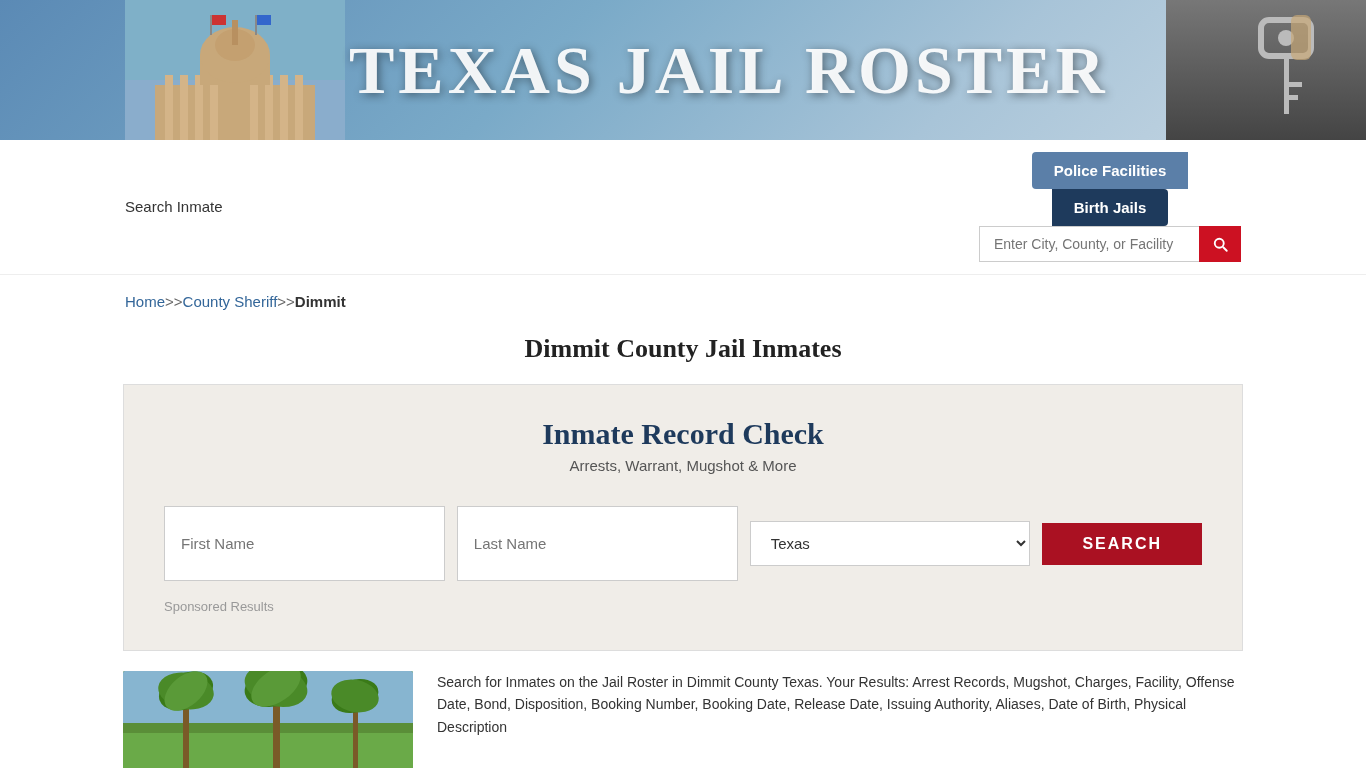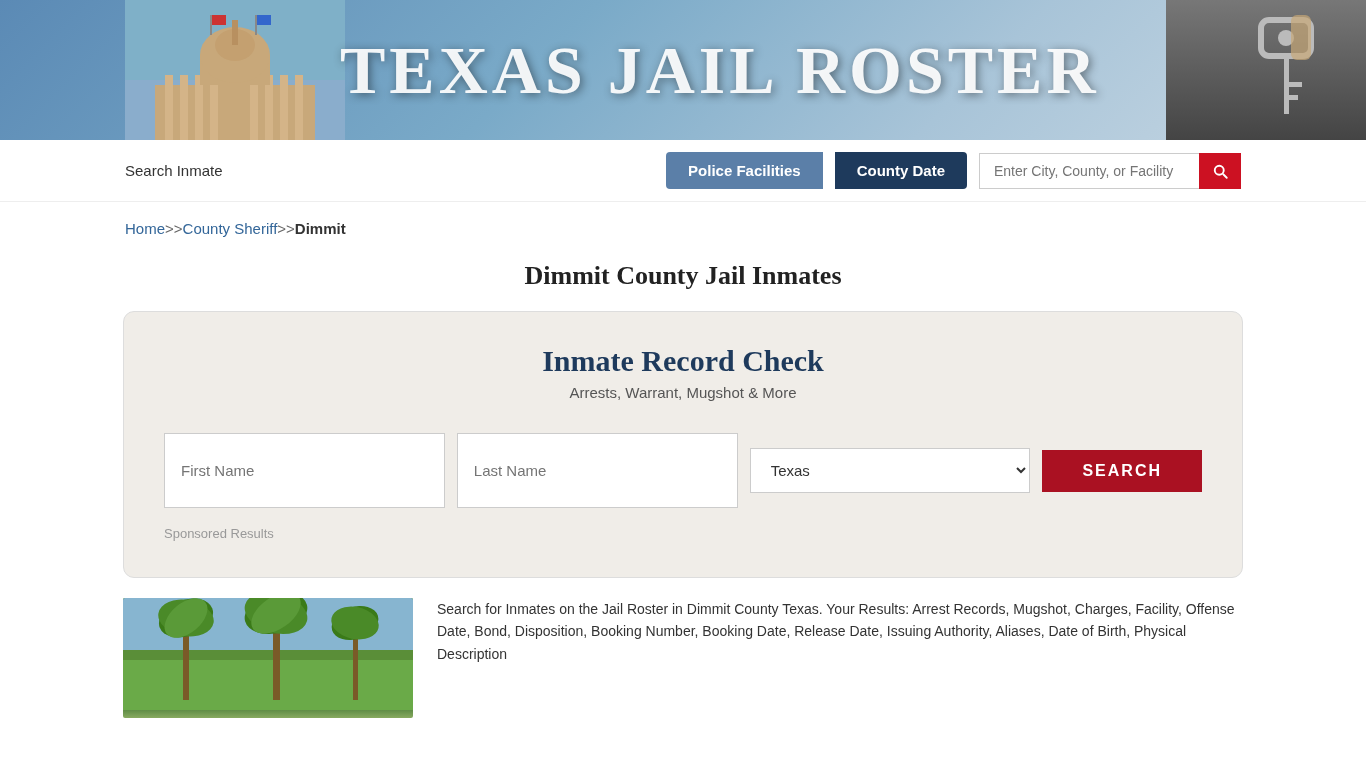--- a/index.html
+++ b/index.html
@@ -27,21 +27,22 @@
       border-bottom: 1px solid #eee;
     }
     .nav-left .search-inmate-label {
       font-size: 15px;
       color: #333;
       font-family: Arial, sans-serif;
     }
     .nav-right {
       display: flex;
       align-items: center;
-      gap: 12px;
+      gap: 0;
+      flex-direction: column;
     }
     .nav-btn {
       padding: 10px 22px;
       font-size: 15px;
       font-family: Arial, sans-serif;
       font-weight: 600;
       cursor: pointer;
       border: none;
       color: #fff;
     }
@@ -106,21 +107,21 @@
       font-weight: bold;
       padding: 14px 0 20px;
     }
 
     
     .record-check-box {
       width: 1120px;
       margin: 0 auto;
       background: #f0ede8;
       border: 1px solid #ddd;
-      border-radius: 11px;
+      border-radius: 0;
       padding: 32px 40px 36px;
     }
     .record-check-title {
       text-align: center;
       font-family: Georgia, serif;
       font-size: 30px;
       color: #1e3a5c;
       font-weight: bold;
       margin-bottom: 6px;
     }
@@ -231,21 +232,21 @@
 
       <rect x="107" y="20" width="6" height="25" fill="#b89060"></rect>
 
       <rect x="85" y="15" width="2" height="20" fill="#888"></rect>
       <rect x="87" y="15" width="14" height="10" fill="#cc3333"></rect>
       <rect x="130" y="15" width="2" height="20" fill="#888"></rect>
       <rect x="132" y="15" width="14" height="10" fill="#3366cc"></rect>
     </svg>
   </div>
 
-  <div style="position:absolute;left:340px;top:50%;transform:translateY(-50%);z-index:2;">
+  <div style="position:absolute;left:349px;top:50%;transform:translateY(-50%);z-index:2;">
     <span style="font-family:'Times New Roman',serif;font-size:68px;color:rgba(255,255,255,0.92);text-transform:uppercase;letter-spacing:4px;font-weight:bold;text-shadow:2px 2px 10px rgba(0,0,0,0.45);">Texas Jail Roster</span>
   </div>
 
   <div style="position:absolute;right:0;top:0;width:200px;height:140px;background:linear-gradient(180deg,#777 0%,#444 100%);display:flex;align-items:center;justify-content:center;">
     <svg width="120" height="120" viewBox="0 0 120 120">
       <rect x="55" y="10" width="50" height="36" rx="8" fill="none" stroke="#bbb" stroke-width="6"></rect>
       <circle cx="80" cy="28" r="8" fill="#bbb"></circle>
       <rect x="78" y="44" width="5" height="60" fill="#bbb"></rect>
       <rect x="78" y="72" width="18" height="5" fill="#bbb"></rect>
       <rect x="78" y="85" width="14" height="5" fill="#bbb"></rect>
@@ -254,21 +255,21 @@
     </svg>
   </div>
 </div>
 
 <div class="nav-bar">
   <div class="nav-left">
     <span class="search-inmate-label">Search Inmate</span>
   </div>
   <div class="nav-right">
     <button class="nav-btn nav-btn-police">Police Facilities</button>
-    <button class="nav-btn nav-btn-county">County Date</button>
+    <button class="nav-btn nav-btn-county">Birth Jails</button>
     <div class="nav-search-container">
       <input class="nav-search-input" type="text" placeholder="Enter City, County, or Facility" style="">
       <button class="nav-search-btn">
         <svg viewBox="0 0 24 24">
           <path d="M21 21l-4.35-4.35M17 11A6 6 0 1 1 5 11a6 6 0 0 1 12 0z" stroke="#fff" stroke-width="2.5" fill="none" stroke-linecap="round"></path>
         </svg>
       </button>
     </div>
   </div>
 </div>

